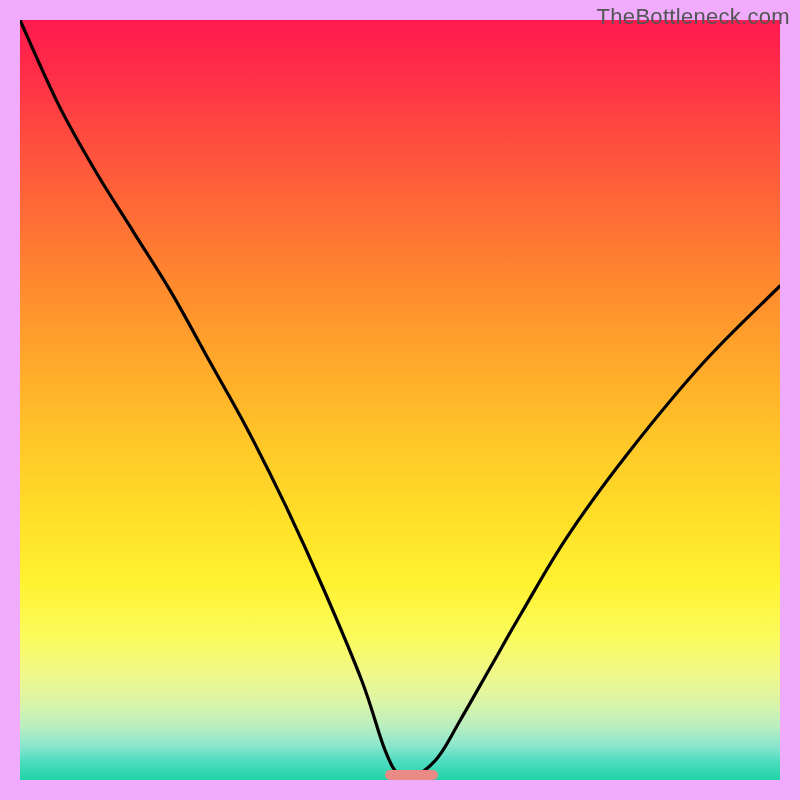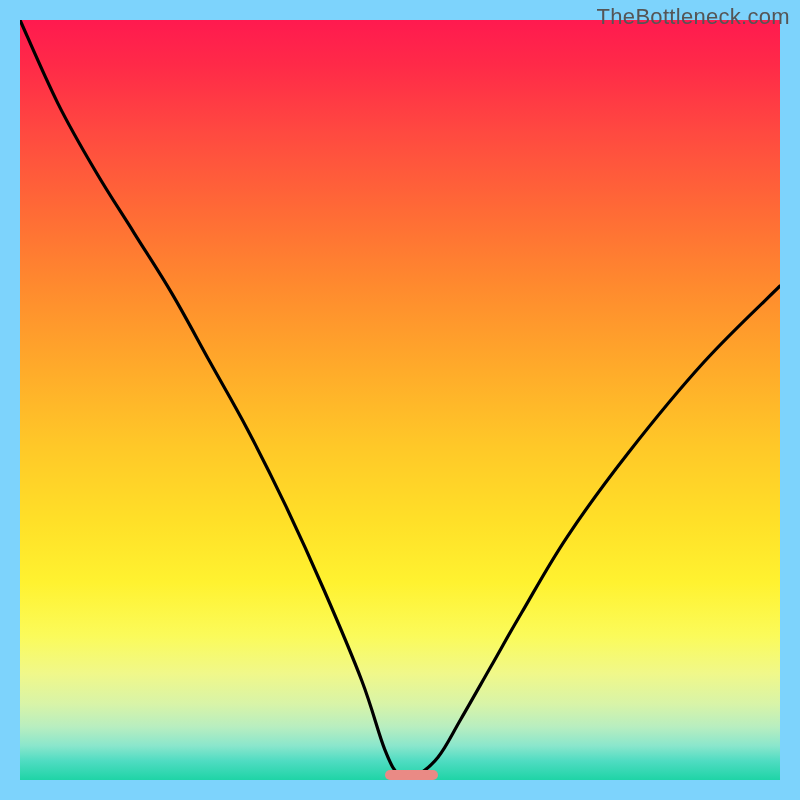--- a/index.html
+++ b/index.html
@@ -8,21 +8,21 @@
     width: 800px;
     height: 800px;
     overflow: hidden;
     background: #000;
     font-family: Arial, Helvetica, sans-serif;
   }
   .frame {
     position: relative;
     width: 800px;
     height: 800px;
-    background: #7dd3fc;
+    background: #f0abfc;
   }
   .watermark {
     position: absolute;
     top: 4px;
     right: 10px;
     color: #555;
     font-size: 22px;
     font-weight: 500;
     letter-spacing: 0.3px;
     z-index: 20;

